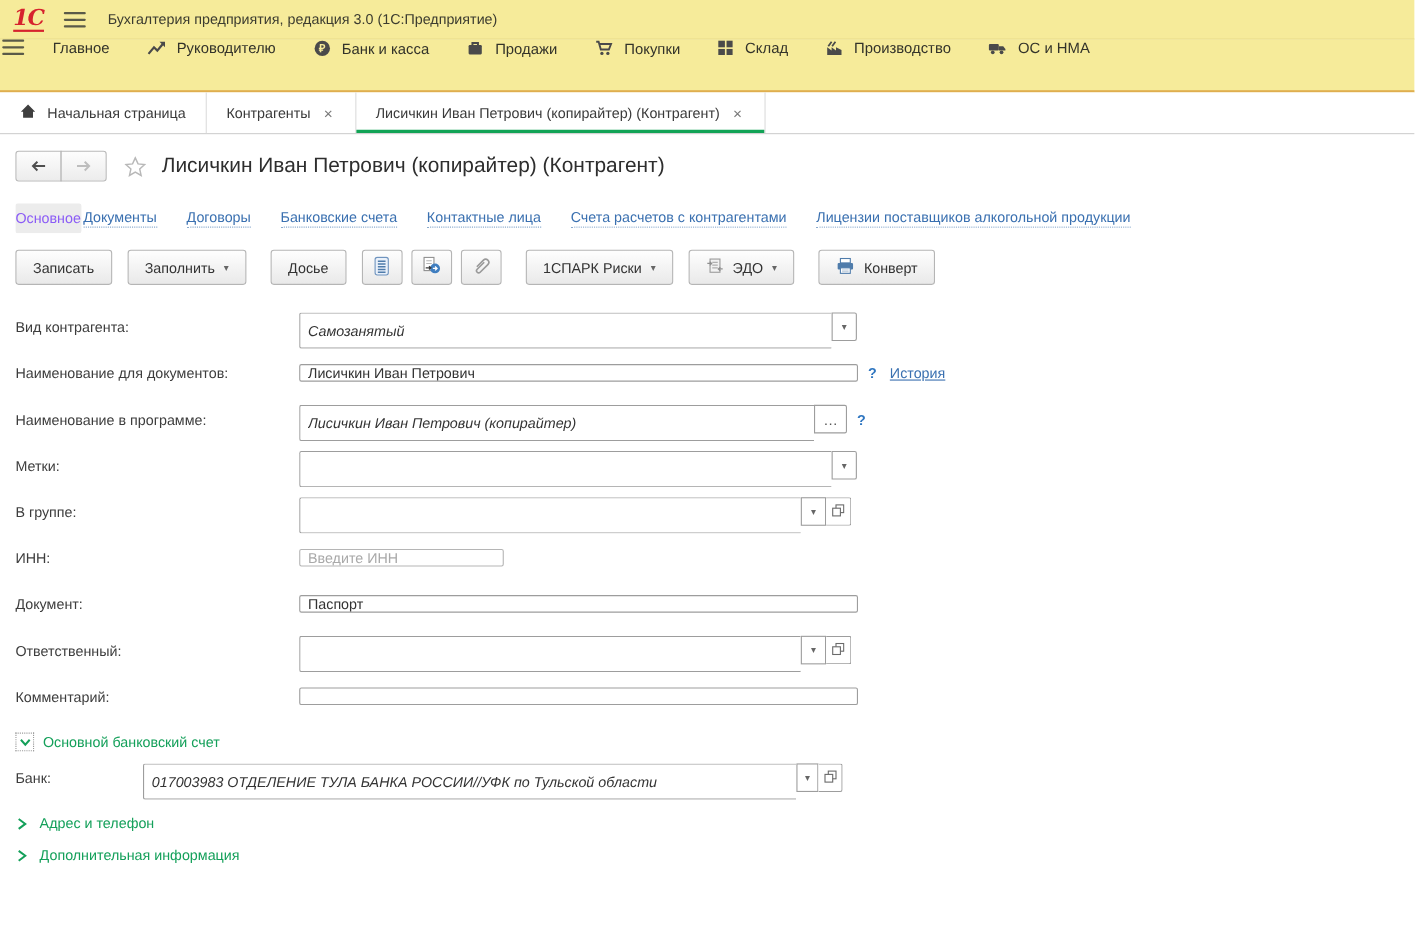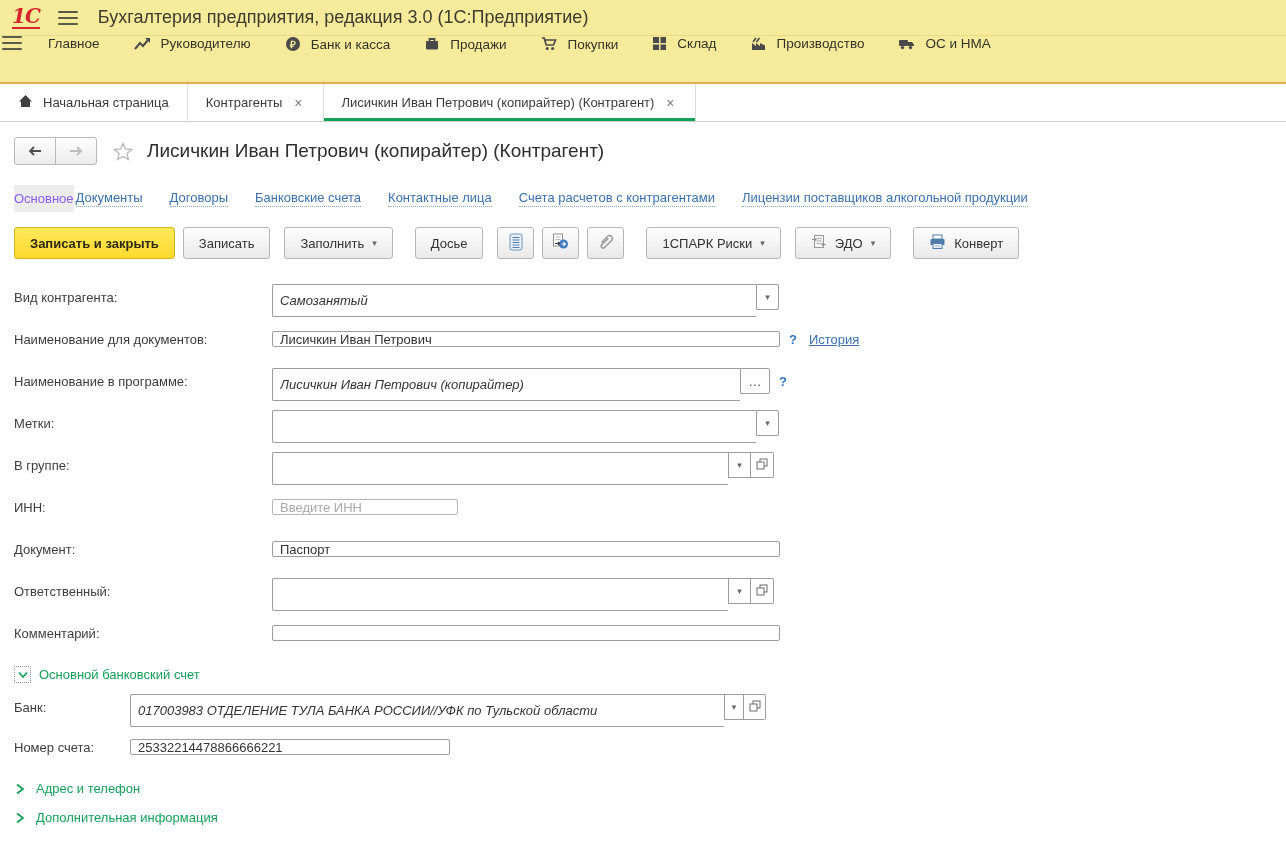--- a/index.html
+++ b/index.html
@@ -13,21 +13,21 @@
     height:36px; background:#f6eb9a; display:flex; align-items:center;
     padding:0 12px; border-bottom:1px solid #e8dc8a;
   }
   .logo-1c {
     font-family:"DejaVu Serif", serif; font-weight:bold; font-style:italic;
     color:#d6232e; font-size:20px; letter-spacing:-1px; margin-right:18px;
     border-bottom:2px solid #d6232e; line-height:20px; padding-bottom:1px;
   }
   .burger { width:20px; height:14px; display:flex; flex-direction:column; justify-content:space-between; cursor:pointer; }
   .burger span { height:2px; background:#5a5a48; border-radius:1px; }
-  .topbar-title { margin-left:20px; color:#3c3c30; font-size:18px; }
+  .topbar-title { margin-left:20px; color:#3c3c30; font-size:13px; }
   
   .menubar {
     height:48px; background:#f6eb9a; display:flex; align-items:flex-start;
     padding:0 2px; border-bottom:2px solid #dfae4f;
   }
   .menubar .burger { margin-right:26px; }
   .menu-item { display:flex; align-items:center; gap:10px; margin-right:34px; cursor:pointer; color:#33332a; font-size:13.5px; white-space:nowrap; }
   .menu-item .ico { display:inline-flex; }
   
   .tabbar { height:38px; background:#fff; display:flex; align-items:stretch; border-bottom:1px solid #cfcfcf; }
@@ -236,21 +236,20 @@
     <span class="navlink active">Основное</span>
     <span class="navlink">Документы</span>
     <span class="navlink">Договоры</span>
     <span class="navlink">Банковские счета</span>
     <span class="navlink">Контактные лица</span>
     <span class="navlink">Счета расчетов с контрагентами</span>
     <span class="navlink">Лицензии поставщиков алкогольной продукции</span>
   </div>
 
   <div class="toolbar">
-    <button class="btn primary sp8">Записать и закрыть</button>
     <button class="btn sp14">Записать</button>
     <button class="btn sp22">
       <span>Заполнить</span>
       <span class="caret">▾</span>
     </button>
     <button class="btn sp14">Досье</button>
     <button class="btn icon-only sp8">
       <span>
         <svg width="14" height="18" viewBox="0 0 14 18">
             <rect x="1" y="1" width="12" height="16" rx="2" fill="#eaf1fa" stroke="#6f94bf"></rect>
@@ -408,24 +407,20 @@
         </button>
       <button class="ibtn last" style="width:22px">
         <span><svg width="12" height="12" viewBox="0 0 12 12">
               <rect x="4" y="1" width="7" height="7" fill="#fff" stroke="#6a6a6a"></rect>
               <rect x="1" y="4" width="7" height="7" fill="#fff" stroke="#6a6a6a"></rect>
             </svg></span>
       </button>
     </div>
   </div>
 
-  <div class="bank-row">
-    <div class="blabel">Номер счета:</div>
-    <input class="tinput" style="width: 320px;" value="25332214478866666221">
-  </div>
 
   <div class="gsection collapsed">
     <span class="chev">
       <svg width="12" height="14" viewBox="0 0 12 14">
           <polyline points="3,2.5 9,7 3,11.5" fill="none" stroke="#14a05a" stroke-width="1.8"></polyline>
         </svg>
     </span>
     <span>Адрес и телефон</span>
   </div>
   <div class="gsection collapsed">

